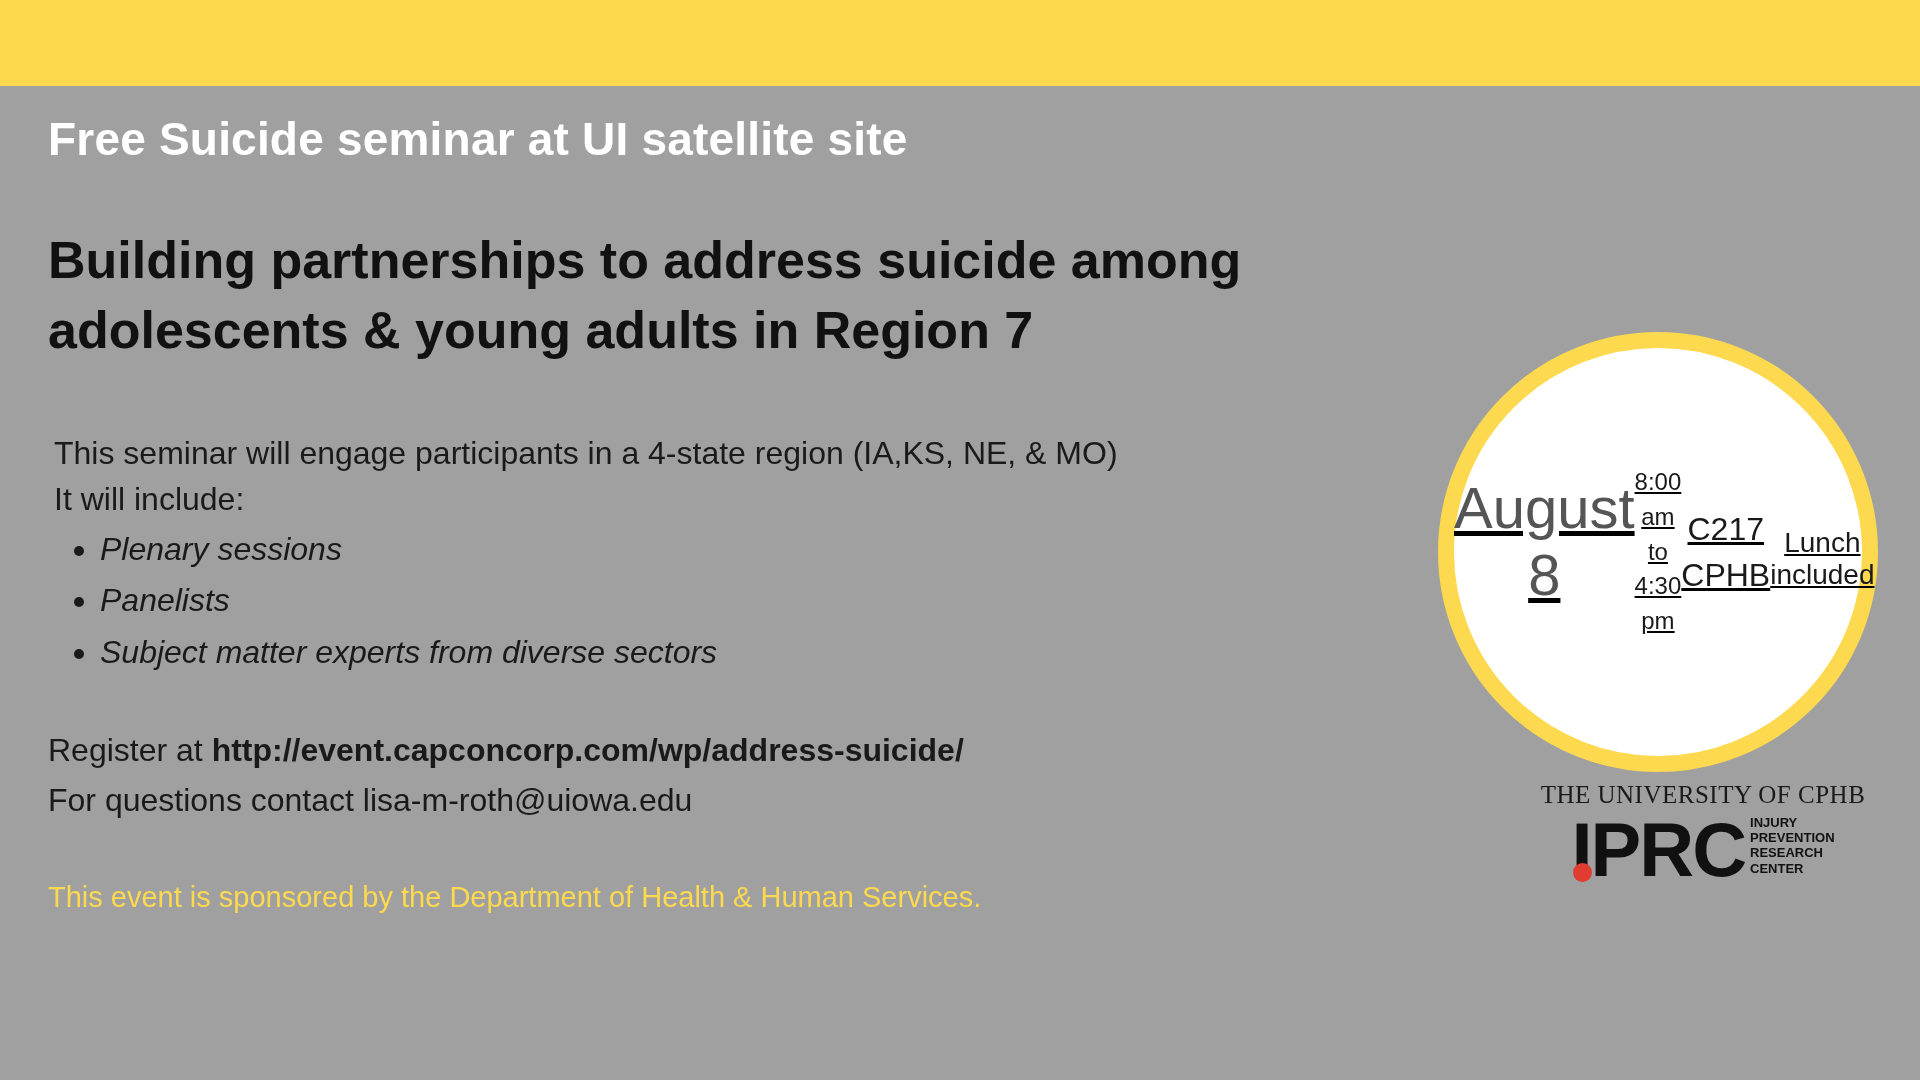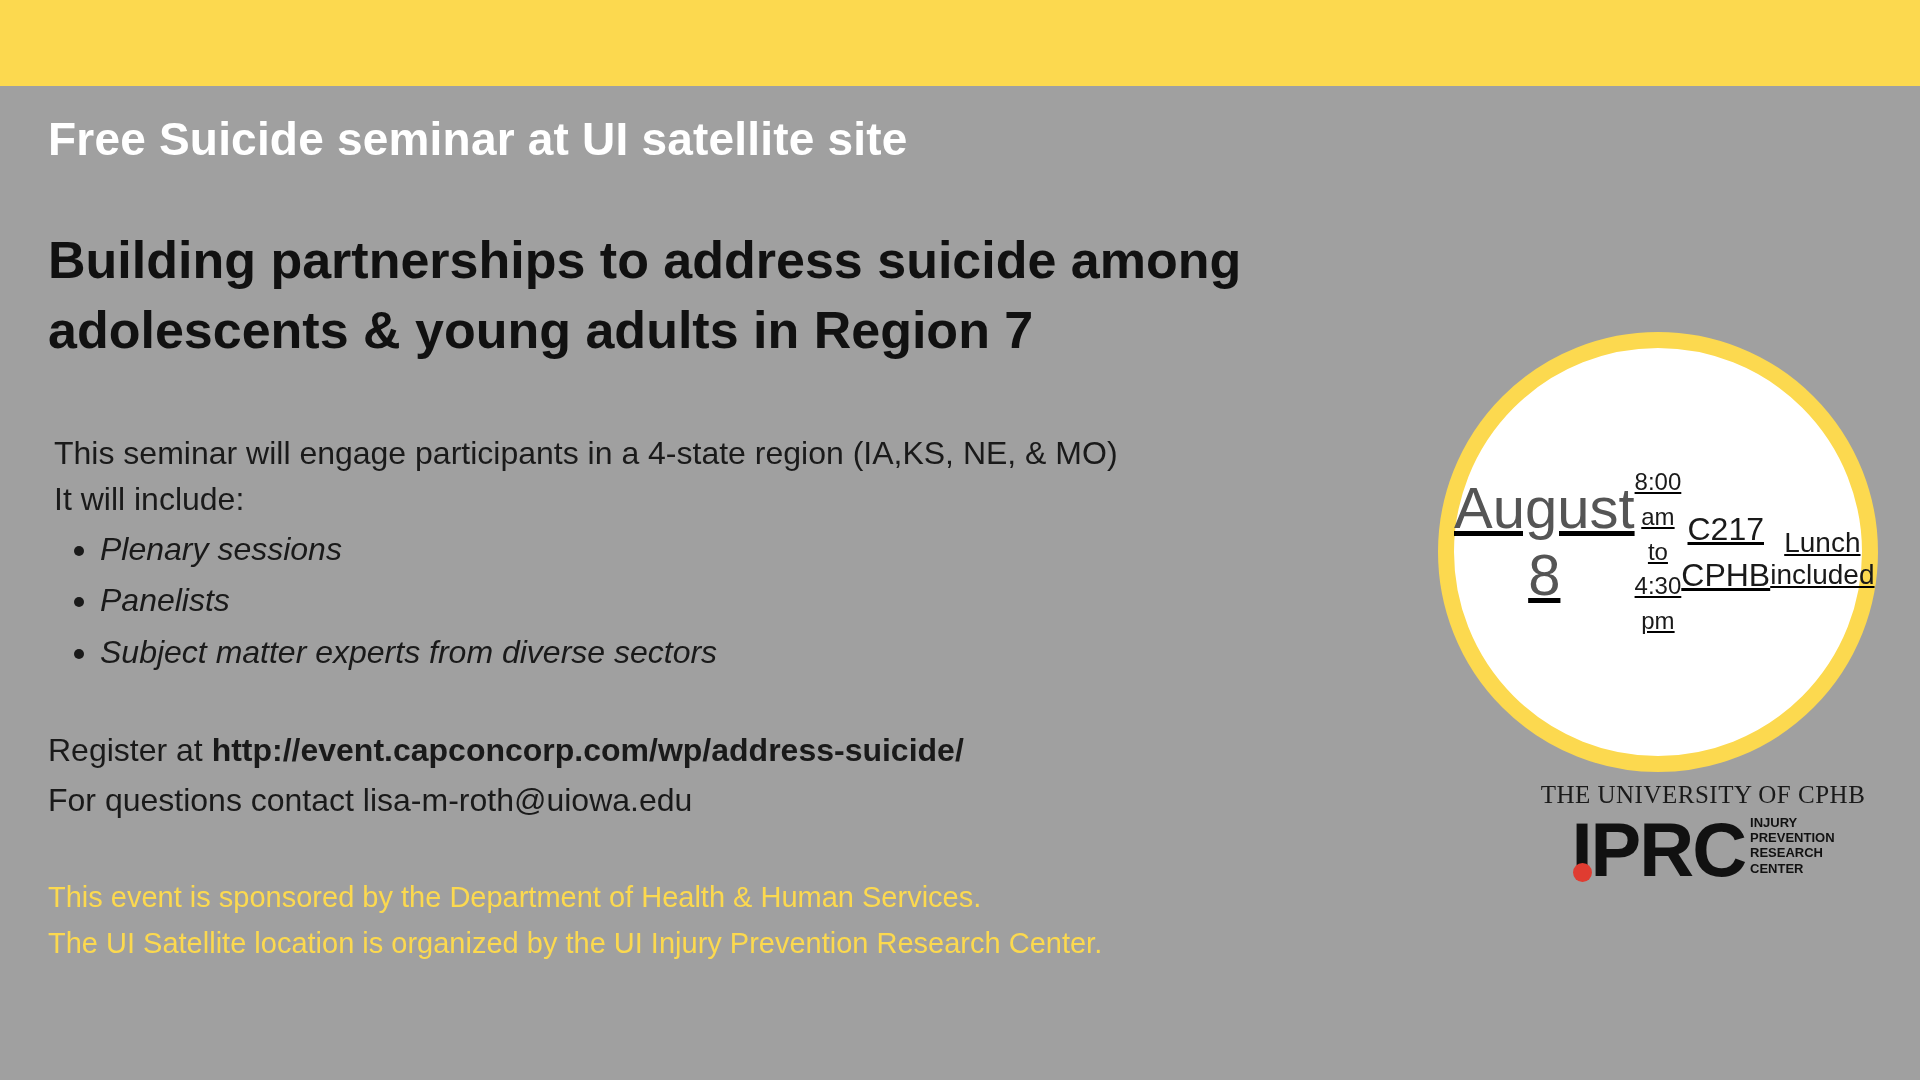--- a/index.html
+++ b/index.html
@@ -202,21 +202,20 @@
       </ul>
     </div>
 
     <div class="register-block">
       <p class="register-line"><span>Register at </span><span class="register-url">http://event.capconcorp.com/wp/address-suicide/</span></p>
       <p class="register-line">For questions contact lisa-m-roth@uiowa.edu</p>
     </div>
 
     <div class="sponsor-block">
       <p class="sponsor-line">This event is sponsored by the Department of Health &amp; Human Services.</p>
-      <p class="sponsor-line">The UI Satellite location is organized by the UI Injury Prevention Research Center.</p>
     </div>
   </div>
 
   <div class="date-badge">
     <div class="date-title">August 8</div>
     <div class="date-time">8:00 am to 4:30 pm</div>
     <div class="date-room">C217 CPHB</div>
     <div class="date-lunch">Lunch included</div>
   </div>
 

